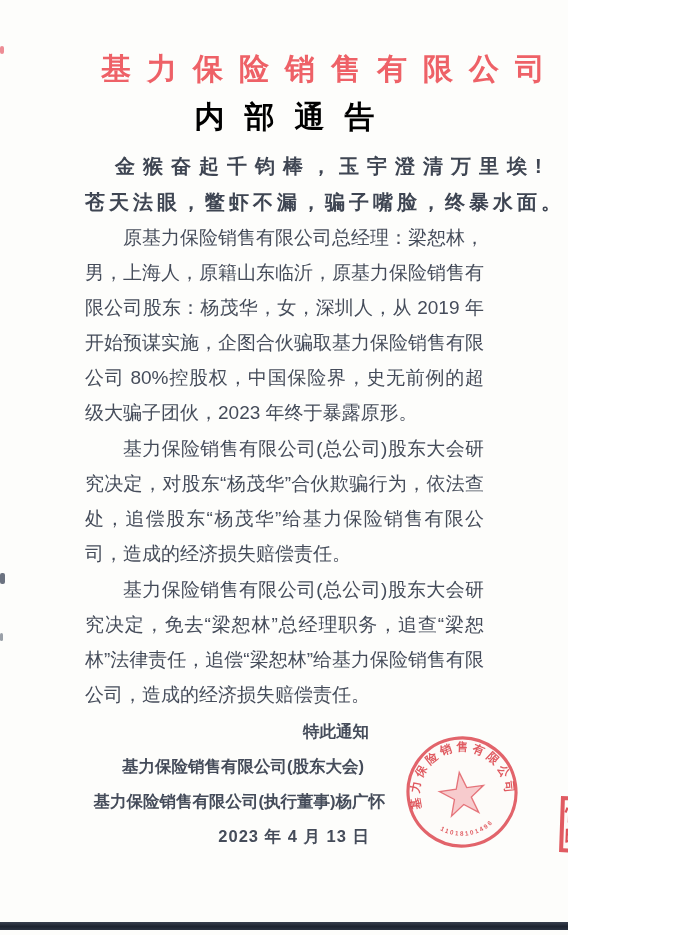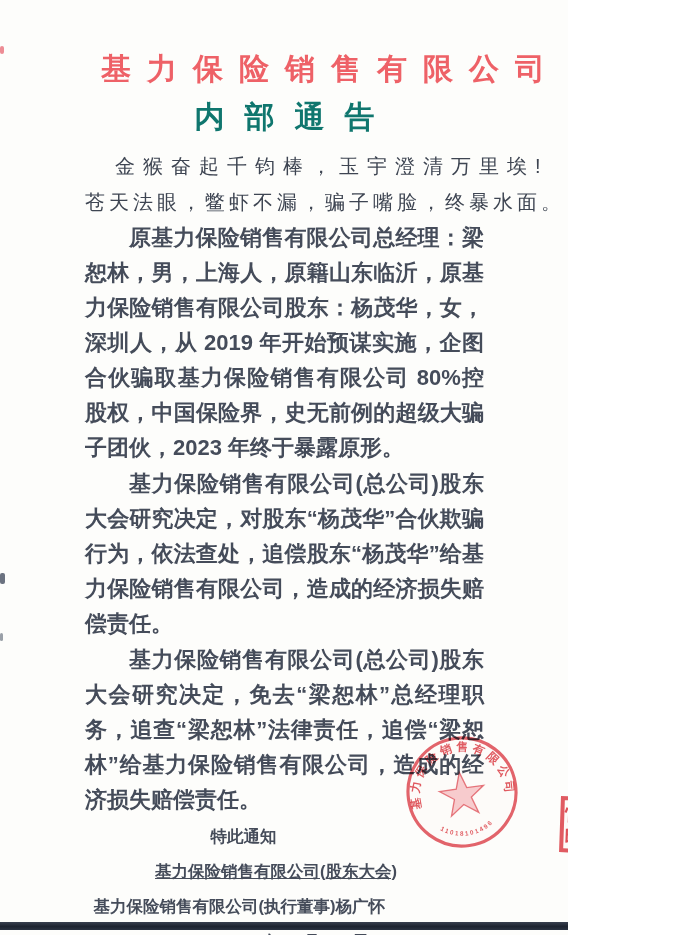--- a/index.html
+++ b/index.html
@@ -21,57 +21,57 @@
     color:#ee6167;
     font-size:30px;
     font-weight:bold;
     letter-spacing:16px;
     text-indent:16px;
     line-height:42px;
     white-space:nowrap;
   }
   .doc-subtitle{
     text-align:center;
-    color:#0f766e;
+    color:#000000;
     font-size:30px;
     font-weight:bold;
     letter-spacing:20px;
     text-indent:20px;
     line-height:42px;
     margin-top:6px;
     white-space:nowrap;
   }
   .lead{
     font-size:20px;
-    font-weight:normal;
+    font-weight:bold;
     color:#3e4552;
     line-height:36px;
     white-space:nowrap;
   }
   .lead-1{margin-top:10px;padding-left:30px;letter-spacing:8px;}
   .lead-2{letter-spacing:4px;}
   .body-text p{
     margin:0 0 1px 0;
-    font-size:22px;
-    font-weight:700;
+    font-size:19px;
+    font-weight:400;
     line-height:35px;
     text-align:justify;
     text-indent:2em;
     color:#454c5a;
   }
   .closing{
     margin-top:2px;
     font-size:16.5px;
     font-weight:600;
     line-height:35px;
     color:#454c5a;
     text-align:right;
   }
-  .closing .cl-notice{margin-right:82px;text-align:center;}
-  .closing .cl-signer1{margin-right:87px;text-decoration:underline;}
+  .closing .cl-notice{margin-right:115px;}
+  .closing .cl-signer1{margin-right:120px;}
   .closing .cl-signer2{margin-right:99px;}
   .closing .cl-date{margin-right:114px;letter-spacing:1px;}
   
   .seal-round{
     position:absolute;
     left:399px;top:729px;
     width:126px;height:126px;
     mix-blend-mode:multiply;
     transform:rotate(-8deg);
     pointer-events:none;

